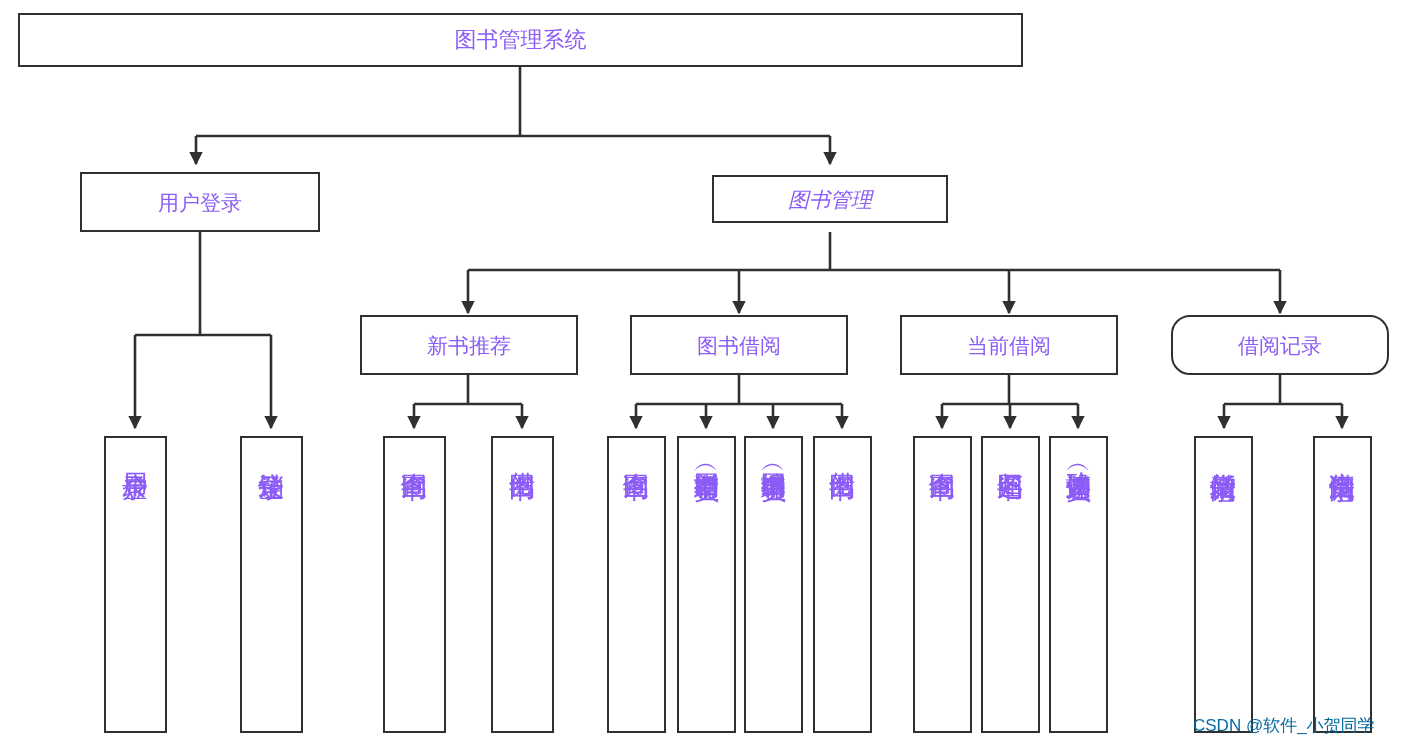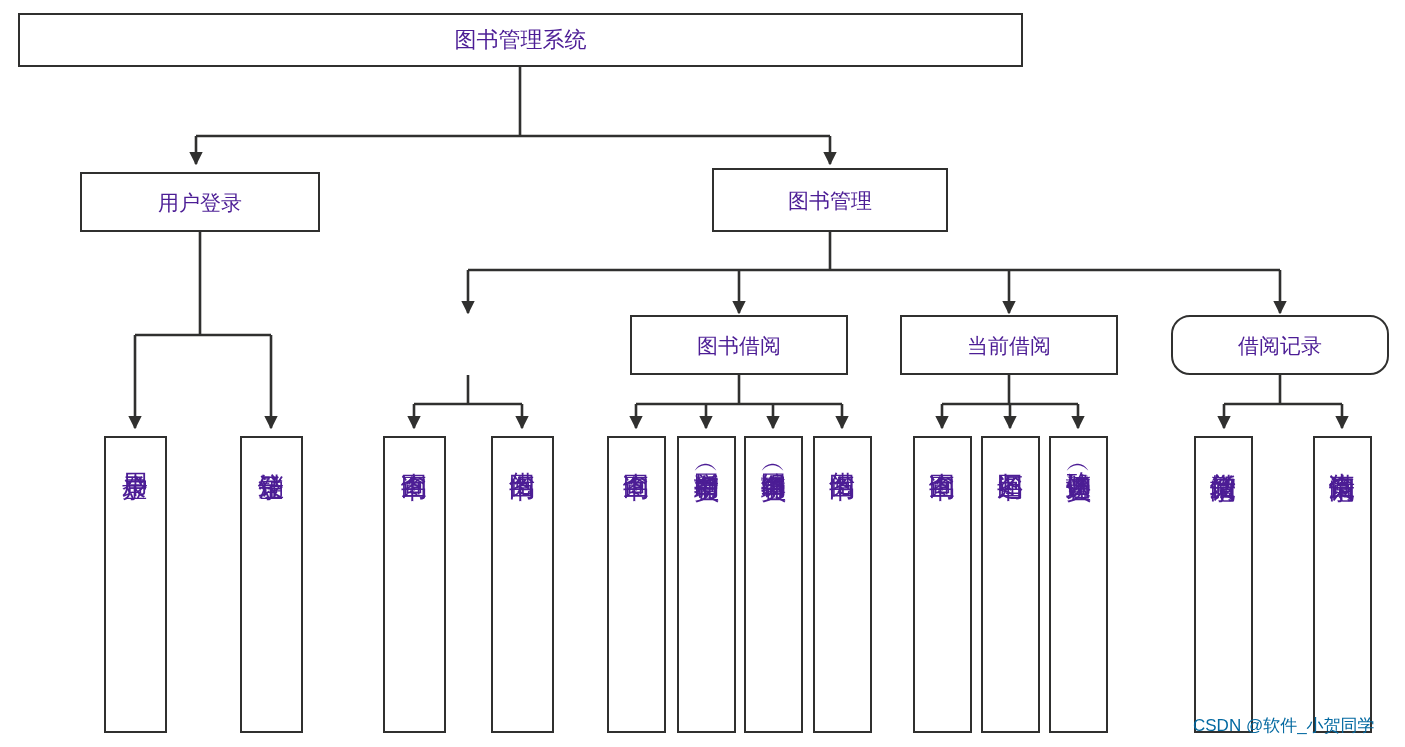--- a/index.html
+++ b/index.html
@@ -27,21 +27,21 @@
     pointer-events: none;
   }
   .node {
     position: absolute;
     box-sizing: border-box;
     background: #ffffff;
     border: 2px solid #30302f;
     display: flex;
     align-items: center;
     justify-content: center;
-    color: #4c1d95;
+    color: #8b5cf6;
     z-index: 2;
   }
   .node .lbl {
     display: block;
     text-align: center;
     line-height: 1.0;
     letter-spacing: 0px;
   }
   
   .h-node .lbl {
@@ -134,24 +134,27 @@
     </g>
   </svg>
 
   <div class="node h-node root" style="left:18px; top:13px; width:1005px; height:54px;">
     <span class="lbl">图书管理系统</span>
   </div>
 
   <div class="node h-node" style="left:80px; top:172px; width:240px; height:60px;">
     <span class="lbl">用户登录</span>
   </div>
-  <div class="node h-node" style="left:712px; top:168px; width:236px; height:64px;">
+  <div class="node h-node" style="left:712px; top:175px; width:236px; height:48px;font-style:italic;">
     <span class="lbl">图书管理</span>
   </div>
 
+  <div class="node h-node" style="left:360px; top:315px; width:218px; height:60px;">
+    <span class="lbl">新书推荐</span>
+  </div>
   <div class="node h-node" style="left:900px; top:315px; width:218px; height:60px;">
     <span class="lbl">当前借阅</span>
   </div>
   <div class="node h-node" style="left:630px; top:315px; width:218px; height:60px;">
     <span class="lbl">图书借阅</span>
   </div>
   <div class="node h-node" style="left:1171px; top:315px; width:218px; height:60px;border-radius:19px;">
     <span class="lbl">借阅记录</span>
   </div>
 

